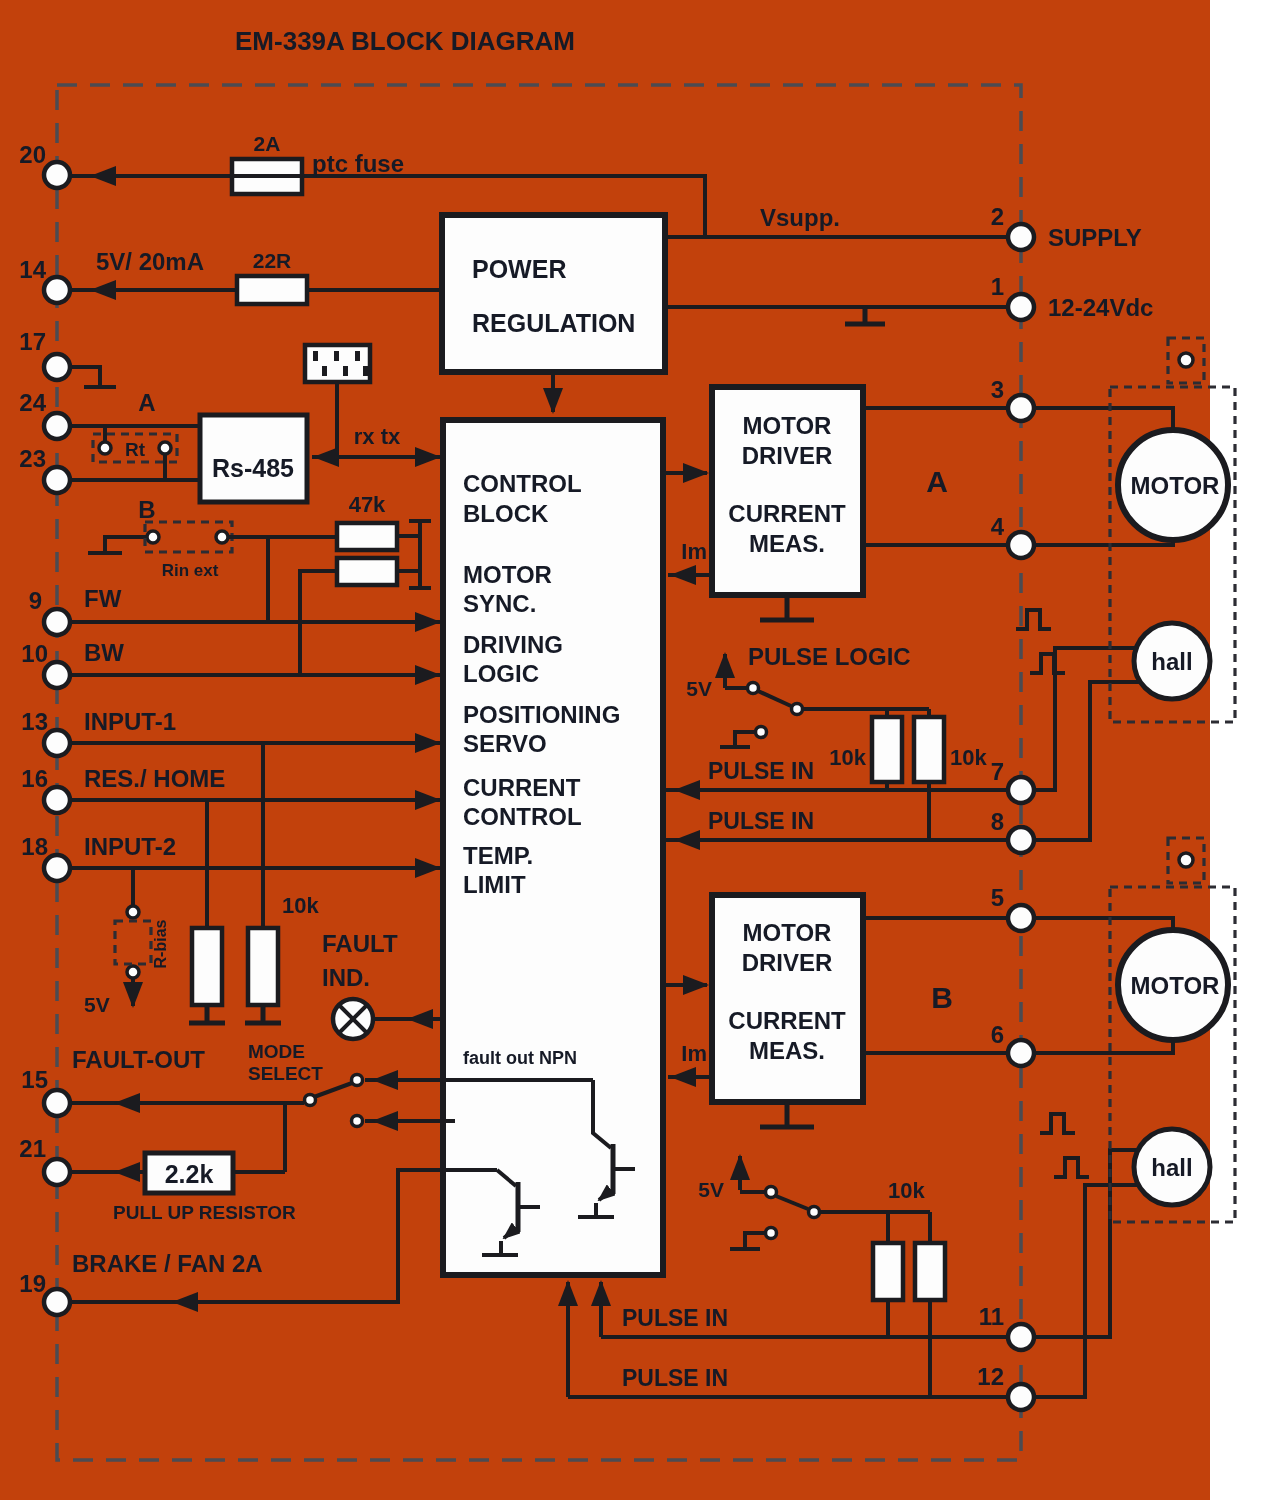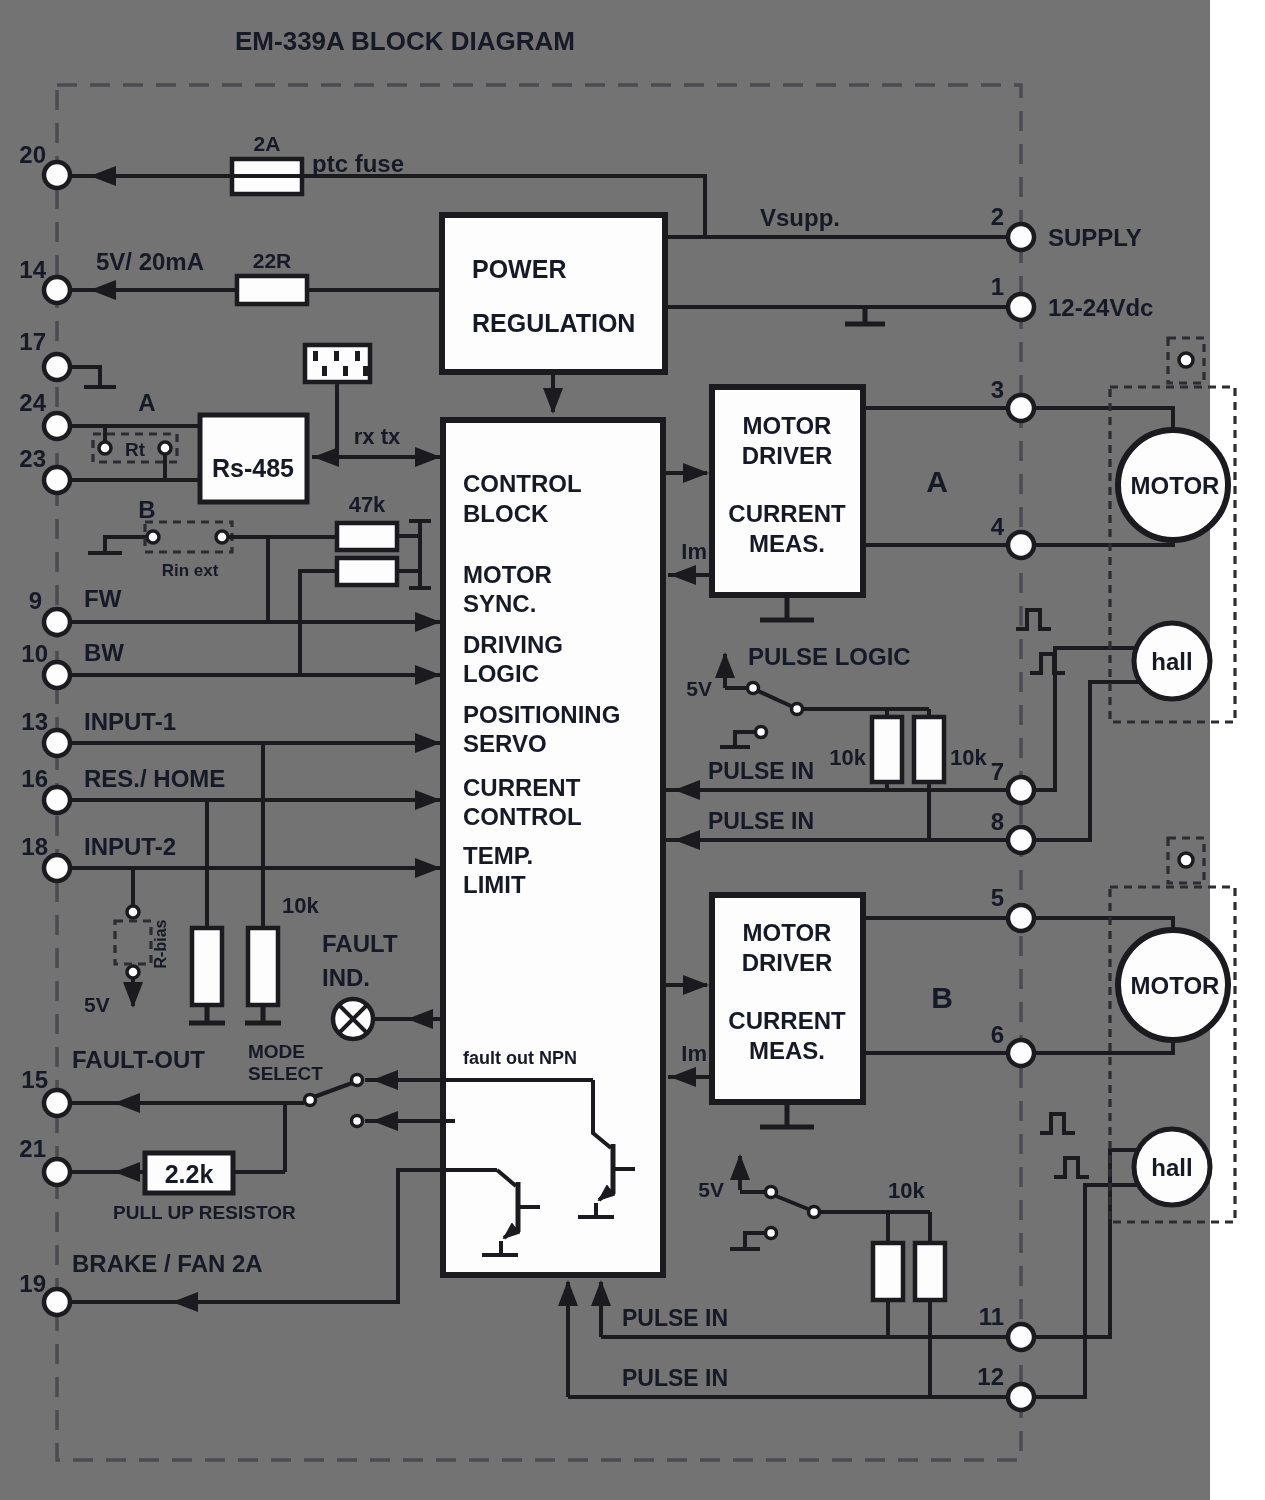--- a/index.html
+++ b/index.html
@@ -1,16 +1,16 @@
 <!DOCTYPE html>
 <html><head>
 <meta charset="utf-8">
 <style>
   html,body{margin:0;padding:0;background:#ffffff;}
-  .stage{width:1210px;height:1500px;position:relative;background:#737373;font-family:"Liberation Sans",sans-serif;}
+  .stage{width:1210px;height:1500px;position:relative;background:#c2410c;font-family:"Liberation Sans",sans-serif;}
   svg{display:block;}
   .w{stroke:#1b1b1f;stroke-width:4;fill:none;}
   .w5{stroke:#1b1b1f;stroke-width:5;fill:none;}
   .bx{stroke:#1b1b1f;stroke-width:6;fill:#fdfdfd;}
   .bx5{stroke:#1b1b1f;stroke-width:5;fill:#fdfdfd;}
   .comp{stroke:#1b1b1f;stroke-width:4.5;fill:#fdfdfd;}
   .dash{stroke:#4b4b52;stroke-width:3.5;fill:none;stroke-dasharray:20 13;}
   .dashc{stroke:#2c2c33;stroke-width:3.2;fill:none;stroke-dasharray:8 6;}
   .pin{stroke:#1b1b1f;stroke-width:4.5;fill:#fdfdfd;}
   .sc{stroke:#1b1b1f;stroke-width:3.5;fill:#fdfdfd;}

